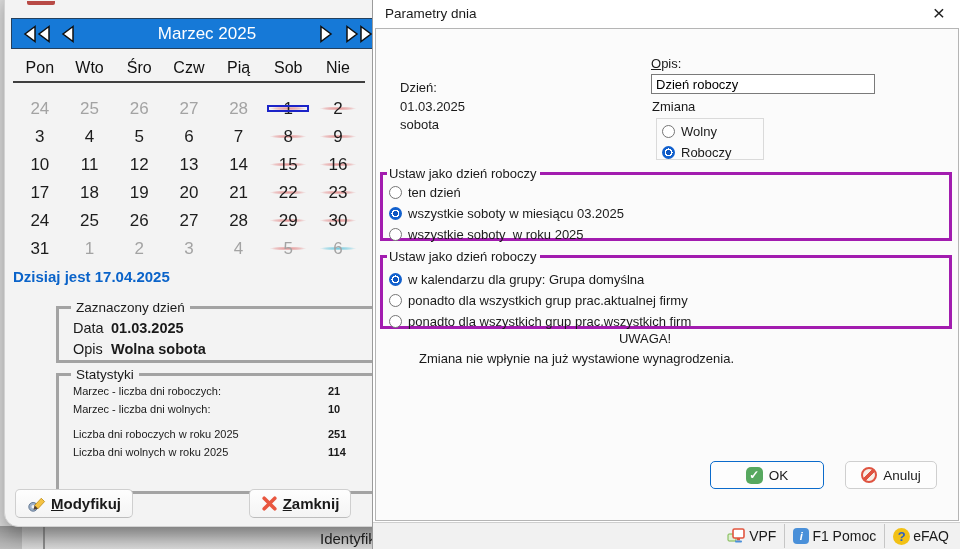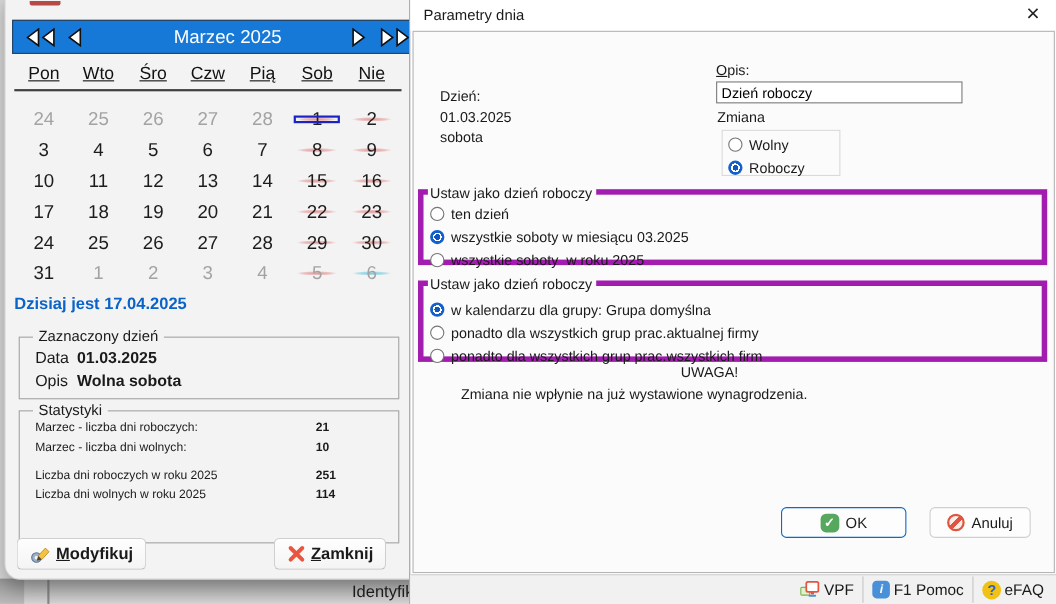--- a/index.html
+++ b/index.html
@@ -23,37 +23,37 @@
     background:#1679d7; border:1px solid #24405e; }
   .cal-title { position:absolute; left:120px; top:5px; width:150px; text-align:center;
     color:#fff; font-size:17px; }
   .nav-btn { position:absolute; top:6px; width:32px; height:18px; cursor:pointer; }
   .nav-btn svg { display:block; }
   .nav-prev-year { left:10px; } .nav-prev-month { left:48px; }
   .nav-next-month { left:306px; } .nav-next-year { left:332px; }
 
   .cal-dow-row { position:absolute; left:10px; top:63px; display:grid;
     grid-template-columns:repeat(7,49.7px); }
-  .cal-dow { text-align:center; font-size:16px; height:24px; line-height:24px; color:#111;text-decoration:underline; }
+  .cal-dow { text-align:center; font-size:16px; height:24px; line-height:24px; color:#111; }
   .cal-underline { position:absolute; left:8px; top:88px; width:352px; height:2px; background:#3f3f3f; }
 
   .cal-grid { position:absolute; left:10px; top:92px; display:grid;
     grid-template-columns:repeat(7,49.7px); grid-auto-rows:28px; }
   .cal-cell { position:relative; display:flex; align-items:center; justify-content:center;
     font-size:17px; color:#1c1c1c; cursor:pointer; z-index:0;margin-top:19px; }
   .cal-cell.muted { color:#a3a3a3; }
   .cal-cell.bg-pink::before { content:''; position:absolute; inset:2px 3px; z-index:-1;
     background:radial-gradient(ellipse 52% 50% at 50% 50%, rgba(219,88,88,.60) 0%, rgba(223,108,108,.35) 55%, rgba(223,108,108,0) 80%); }
   .cal-cell.bg-cyan::before { content:''; position:absolute; inset:2px 3px; z-index:-1;
     background:radial-gradient(ellipse 52% 50% at 50% 50%, rgba(64,185,214,.70) 0%, rgba(90,195,220,.38) 55%, rgba(90,195,220,0) 80%); }
   .cal-cell.selected::after { content:''; position:absolute; inset:1px 4px; border:2px solid #1b23c8; }
 
   .today-label { position:absolute; left:8px; top:275px; font-size:15px; font-weight:700; color:#0a63c9; }
 
-  .groupbox { position:absolute; border:1px solid #a3a3a3; }
+  .groupbox { position:absolute; border:3px solid #a3a3a3;margin-left:39px; }
   .groupbox .gb-title { position:absolute; top:-9px; left:12px; background:#f3f3f3; padding:0 5px; font-size:13.5px; color:#1a1a1a; }
   .gb-selected { left:12px; top:313px; width:346px; height:57px; }
   .kv-rows { padding:11px 0 0 14px; }
   .kv-row { height:21px; font-size:14.5px; }
   .kv-label { display:inline-block; width:38px; }
   .kv-value { font-weight:700; }
   .gb-stats { left:12px; top:380px; width:346px; height:121px; }
   .stat-rows { padding:9px 0 0 14px; }
   .stat-row { display:flex; height:18px; font-size:11px; }
   .stat-row.gap { margin-top:7px; }
@@ -79,21 +79,21 @@
     background:#fbfbfb; border:1px solid #b5b5b5; font-size:13px; }
 
   .abs { position:absolute; white-space:nowrap; }
   .lbl-day { left:24px; top:51px; } .val-date { left:24px; top:70px; } .val-weekday { left:24px; top:88px; }
   .lbl-opis { left:275px; top:27px; }
   .opis-input { position:absolute; left:275px; top:45px; width:224px; height:20px;
     border:1px solid #7a7a7a; background:#fff; font-size:13px; padding:0 4px; font-family:inherit; }
   .lbl-rodzaj { left:276px; top:70px; }
   .rodzaj-box { position:absolute; left:280px; top:89px; width:108px; height:42px; border:1px solid #dadada; padding:4px 0 0 5px; }
 
-  .fieldset { position:absolute; border:5px solid #a21caf; }
+  .fieldset { position:absolute; border:3px solid #a21caf; }
   .fieldset .legend { position:absolute; top:-9px; left:4px; background:#fbfbfb; padding:0 4px 0 2px; font-size:13px; white-space:nowrap; }
   .fs-1 { left:4px; top:143px; width:572px; height:69px; padding:9px 0 0 6px; }
   .fs-2 { left:4px; top:226px; width:572px; height:74px; padding:13px 0 0 6px; }
 
   .radio-row { display:flex; align-items:center; gap:6px; height:16px; margin-bottom:5px; cursor:pointer; }
   .radio { width:13px; height:13px; border-radius:50%; background:#fff; border:1px solid #757575; flex:0 0 13px; }
   .radio.checked { border:none;
     background:radial-gradient(circle at 50% 50%, #0f56c0 0 2.6px, #ffffff 2.6px 4px, #1160cd 4px); }
   .radio-label { white-space:pre; }
 

